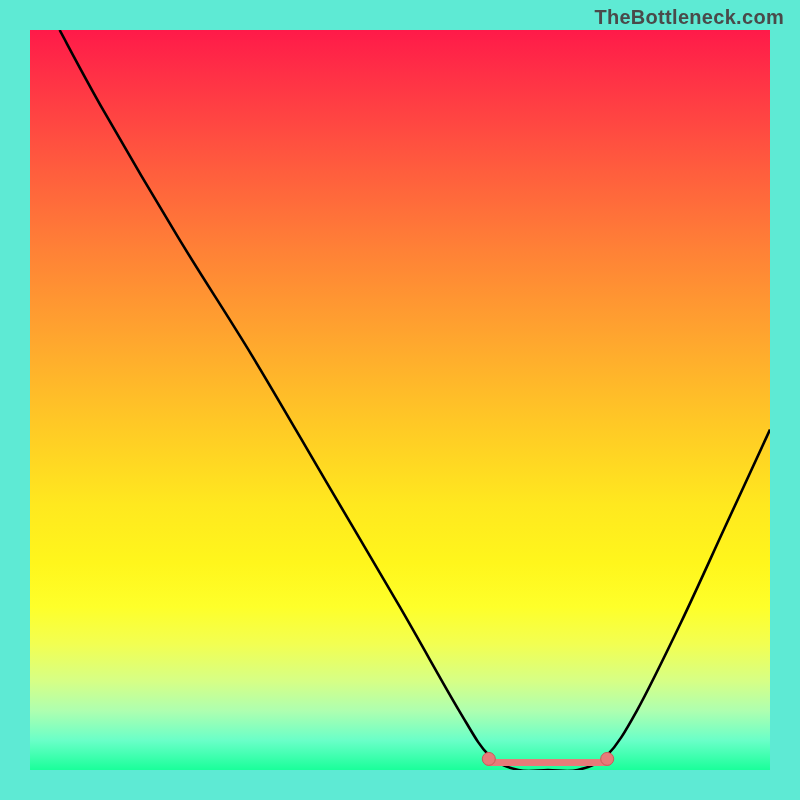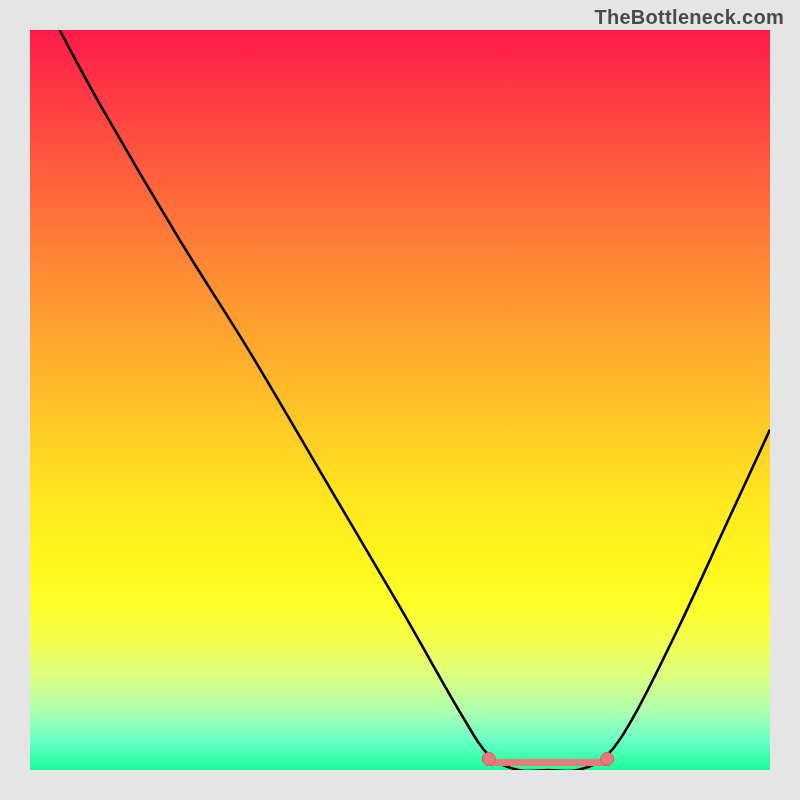--- a/index.html
+++ b/index.html
@@ -7,21 +7,21 @@
     padding: 0;
     width: 800px;
     height: 800px;
     background: #000000;
     font-family: Arial, Helvetica, sans-serif;
   }
   .container {
     position: relative;
     width: 800px;
     height: 800px;
-    background: #e5e5e5;
+    background: #5eead4;
   }
   .watermark {
     position: absolute;
     top: 6px;
     right: 16px;
     color: #4a4a4a;
     font-size: 20px;
     font-weight: bold;
     letter-spacing: 0.3px;
     z-index: 10;

